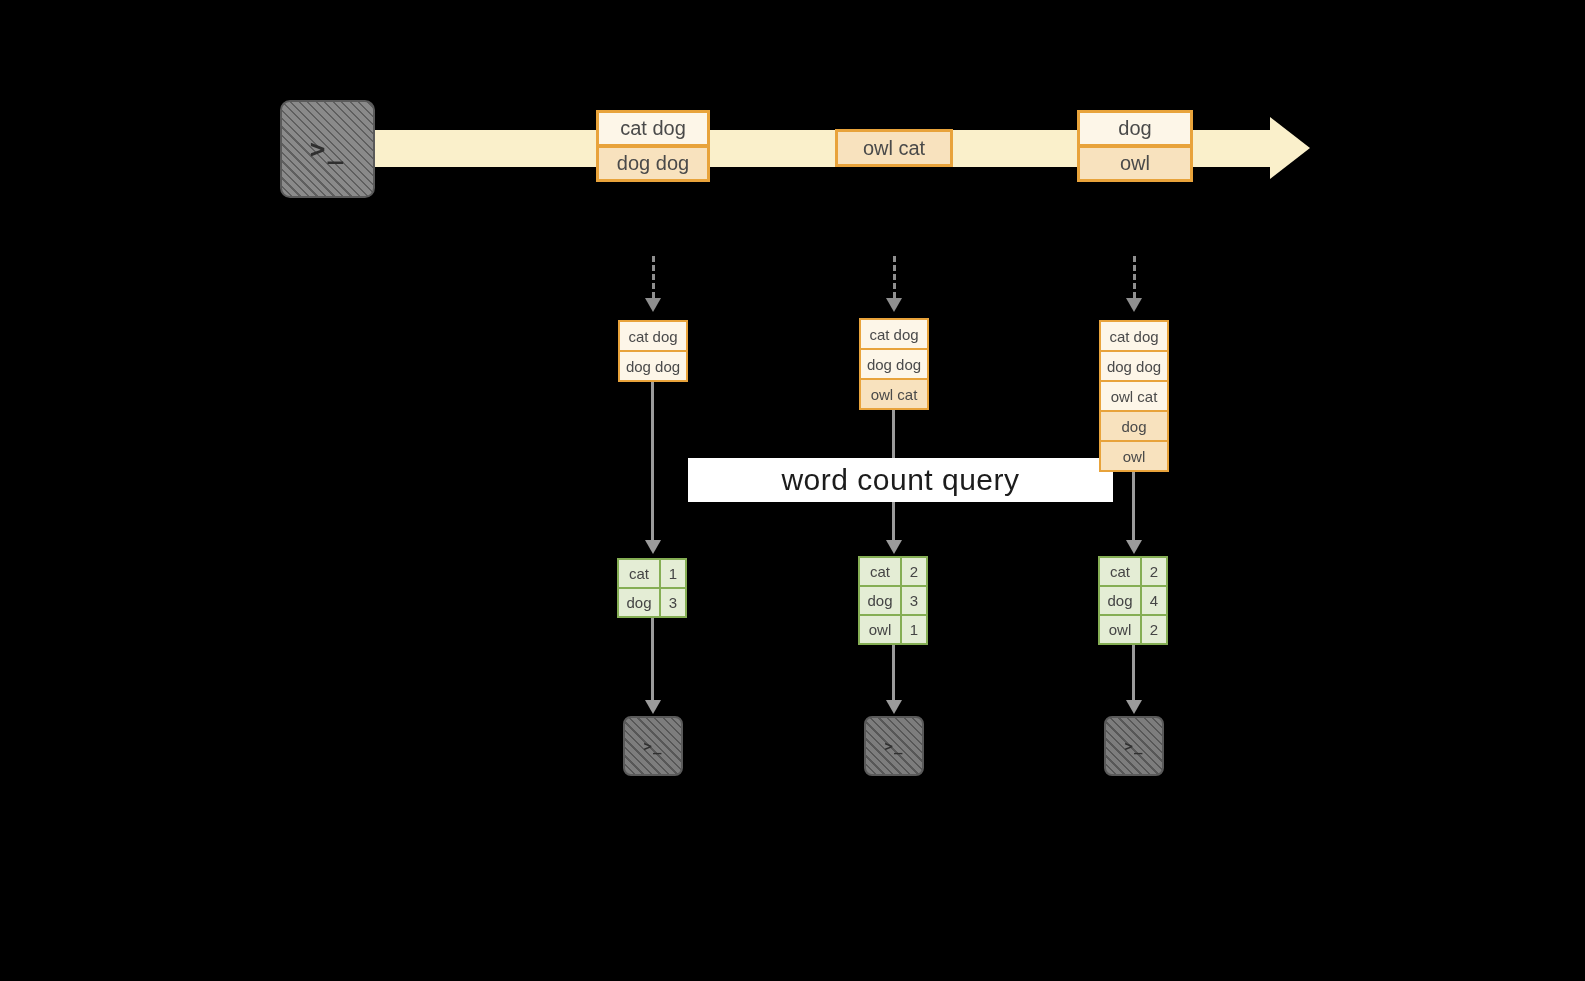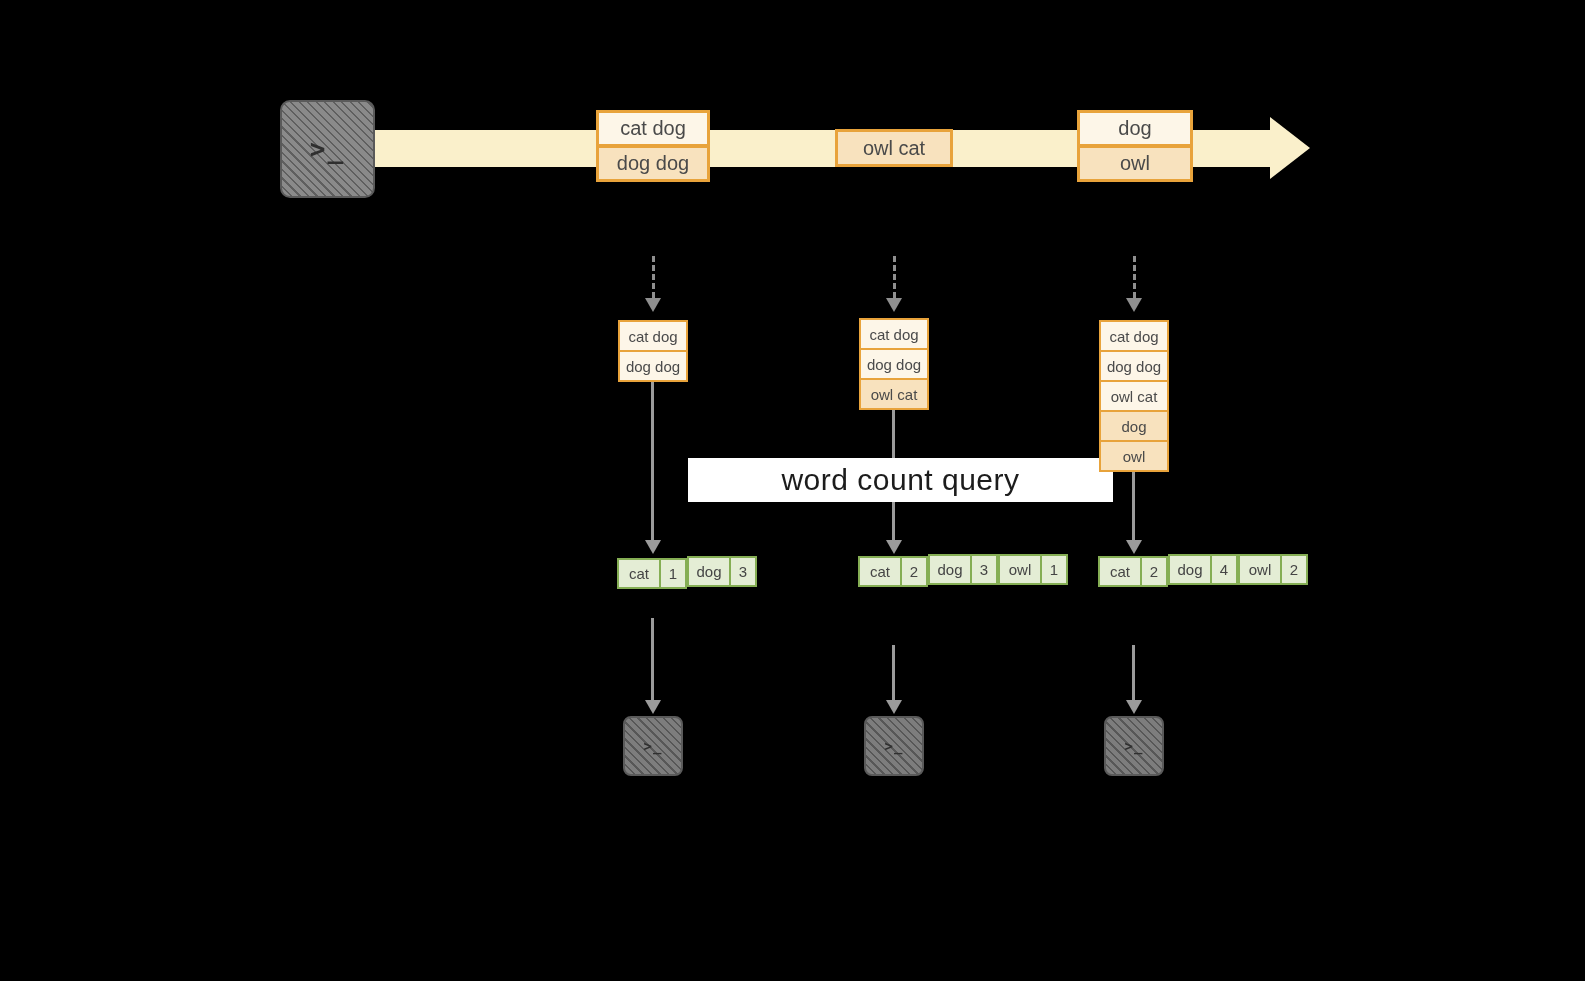--- a/index.html
+++ b/index.html
@@ -50,21 +50,21 @@
     font-size:15px; color:#4a4a4a;
   }
   .irow + .irow { margin-top:-2px; }
 
   
   .banner { position:absolute; left:688px; top:458px; width:425px; height:44px;
     background:#ffffff; z-index:2; display:flex; align-items:center; justify-content:center; }
   .banner span { font-size:30px; color:#1c1c1c; letter-spacing:0.5px; }
 
   
-  .rtable { position:absolute; display:flex; flex-direction:row; z-index:3;border-radius:18px; }
+  .rtable { position:absolute; display:flex; flex-direction:column; z-index:3;border-radius:18px; }
   .rrow { display:flex; height:31px; }
   .rrow + .rrow { margin-top:-2px; }
   .rword, .rcount {
     border:2px solid #85AE54; background:#E4EDD5;
     display:flex; align-items:center; justify-content:center;
     font-size:15px; color:#454545;
   }
   .rword { width:44px; }
   .rcount { width:28px; margin-left:-2px; }
 </style>

